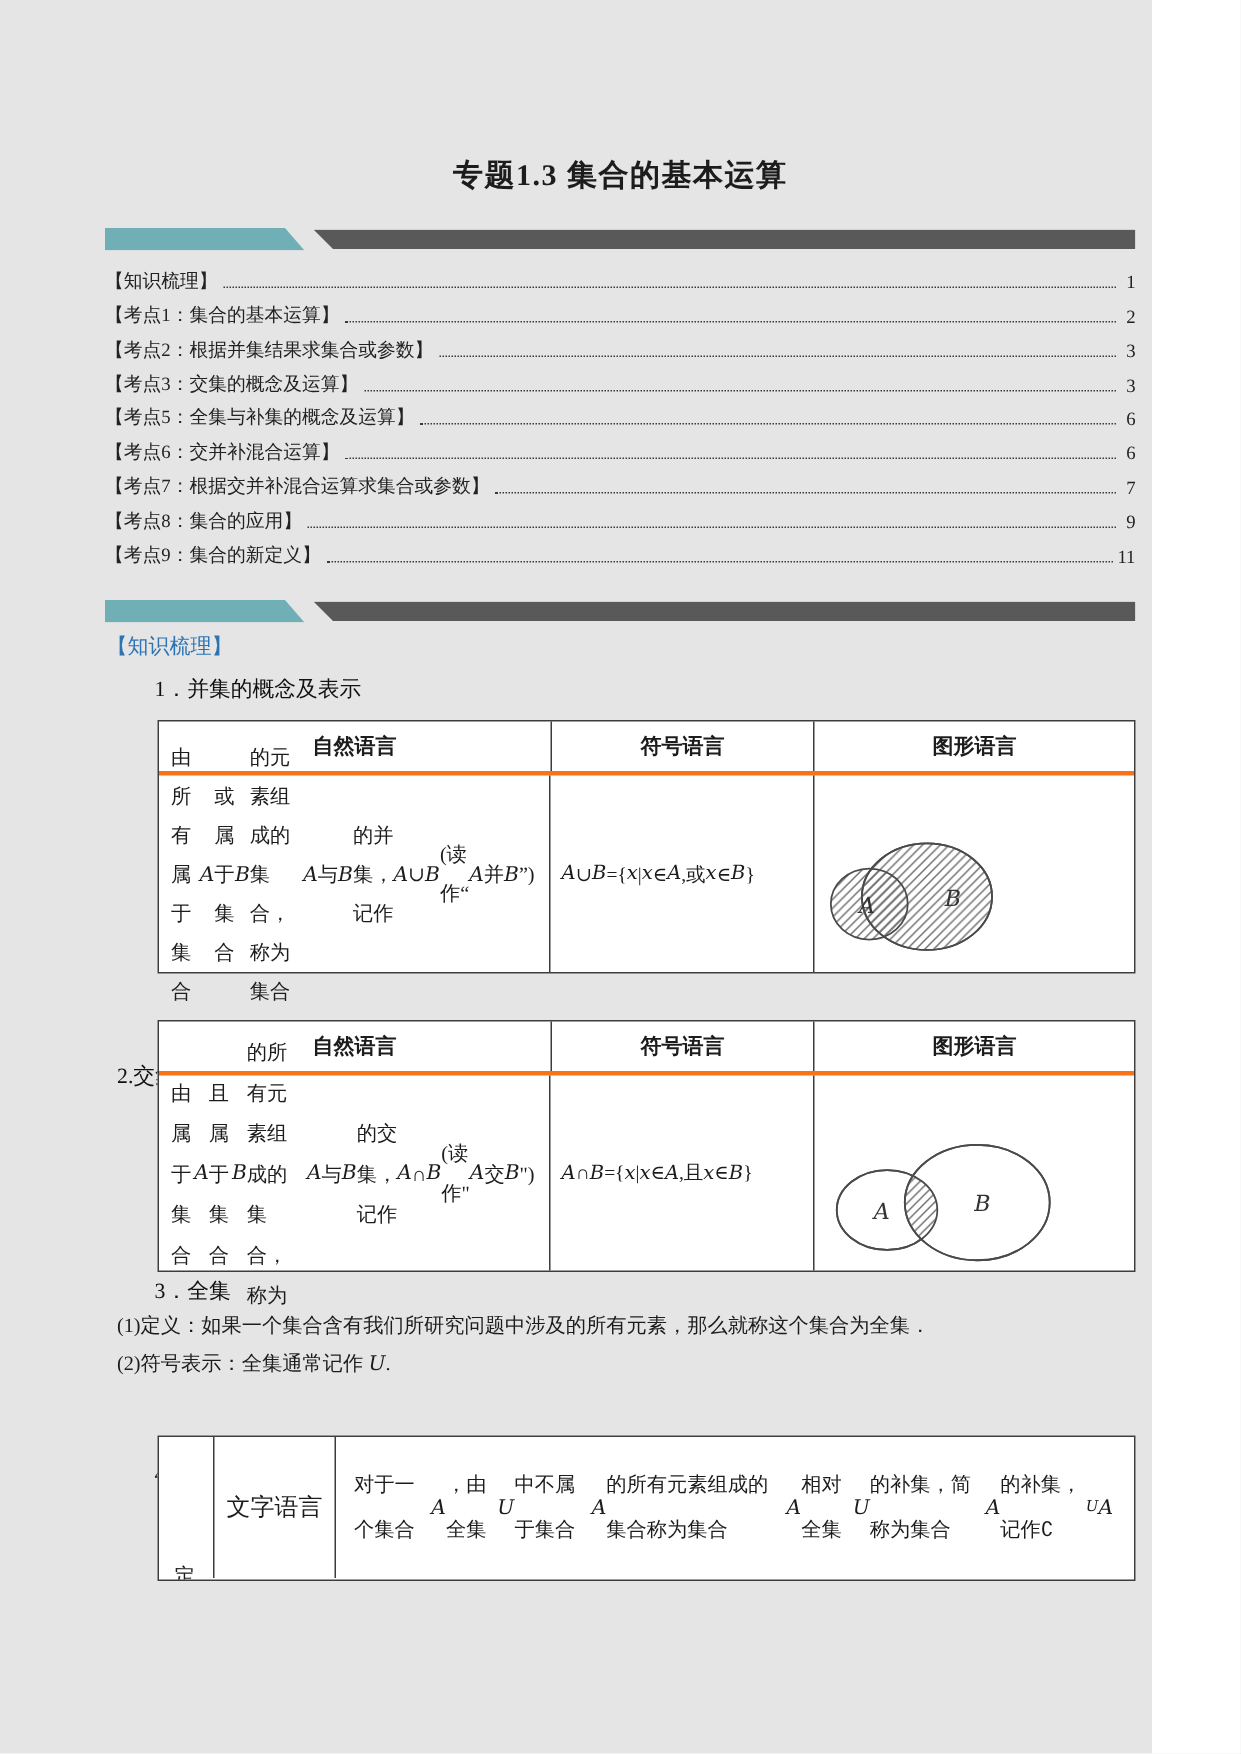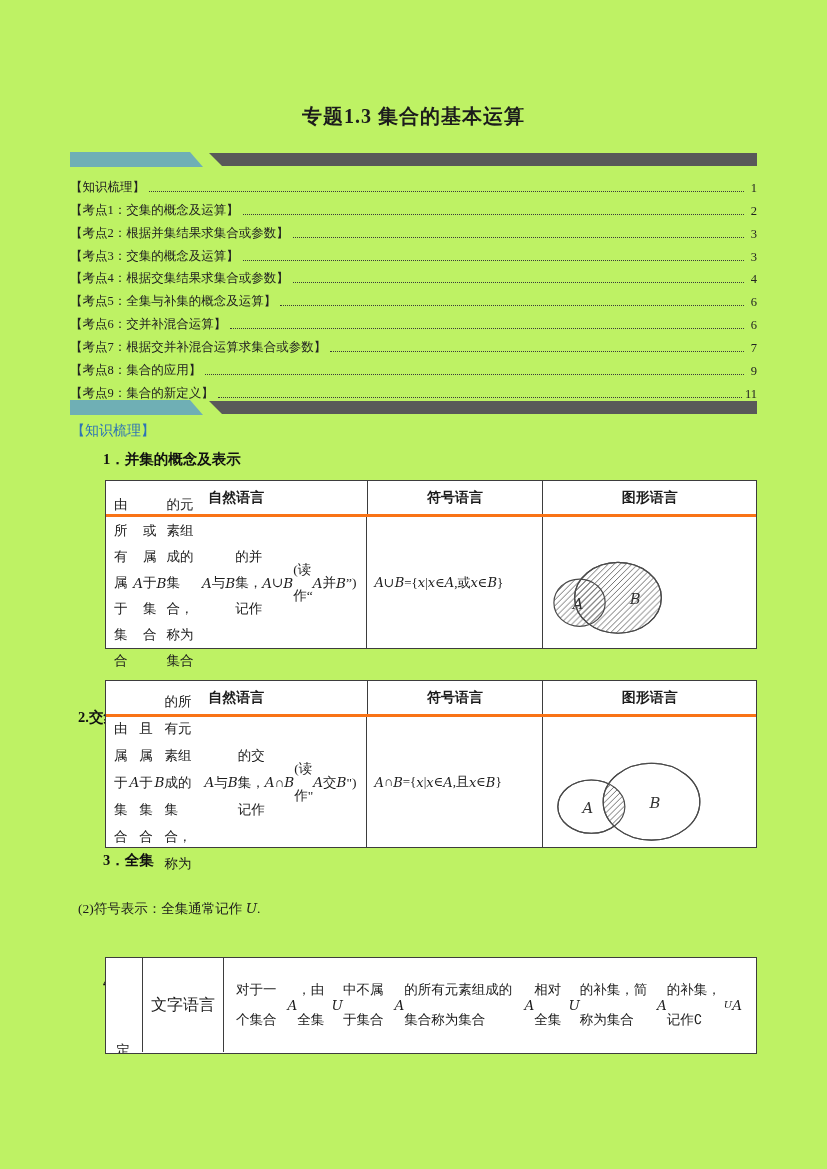--- a/index.html
+++ b/index.html
@@ -1,38 +1,38 @@
 <!DOCTYPE html>
 <html><head>
 <meta charset="utf-8">
 <style>
   * { margin:0; padding:0; box-sizing:border-box; }
   html,body { width:827px; height:1169px; background:#ffffff; overflow:hidden;
     font-family:"Liberation Serif","DejaVu Serif",serif; color:#1c1c1c; }
-  .page { position:relative; width:827px; height:1169px; background:#bef264; }
+  .page { position:relative; width:768px; height:1169px; background:#e5e5e5; }
 
   .doc-title { position:absolute; top:103px; left:0; width:827px; text-align:center;
     font-size:20px; font-weight:bold; letter-spacing:1px; }
 
   .header-bar { position:absolute; left:70px; width:687px; height:15px; }
   .bar-teal { position:absolute; left:0; top:0; width:133px; height:15px;
     clip-path:polygon(0 0, calc(100% - 13px) 0, 100% 100%, 0 100%); }
   .bar-dark { position:absolute; left:126px; top:1px; width:561px; height:13px;
     clip-path:polygon(13px 0, 100% 0, 100% 100%, 26px 100%); }
 
   .toc { position:absolute; top:176px; left:70px; width:687px; font-size:12.5px; color:#222; }
   .toc-row { display:flex; align-items:flex-end; height:22.9px; cursor:pointer; }
   .toc-label { white-space:nowrap; padding-bottom:3px; }
   .toc-dots { flex:1 1 auto; margin:0 3px 0 4px; border-bottom:1.7px dotted #3a3a3a;
     height:1px; margin-bottom:7px; }
   .toc-page { white-space:nowrap; padding-bottom:3px; min-width:10px; text-align:right; }
 
   .section-blue { position:absolute; left:71px; top:422px; font-size:14px; color:#2E74B5; }
 
-  .h-num { position:absolute; font-size:14.5px; font-weight:bold; color:#111; }
+  .h-num { position:absolute; font-size:14.5px; font-weight:normal; color:#111; }
 
   .ktable { position:absolute; left:105px; width:652px; background:#fff;
     border:1px solid #3d3d3d; font-size:13.5px; }
   .trow { display:flex; border-bottom:3px solid #f97316; }
   .trow:last-child { border-bottom:none; }
   .tcell { border-right:1px solid #3d3d3d; }
   .tcell:last-child { border-right:none; }
   .thead-cell { display:flex; align-items:center; justify-content:center;
     font-weight:bold; font-size:14px; }
   .c1 { width:262px; } .c2 { width:176px; } .c3 { width:213px; }
@@ -68,38 +68,33 @@
     <div class="bar-dark" style="background:#595959;"></div>
   </div>
 
   <div class="toc">
     <div class="toc-row">
       <span class="toc-label">【知识梳理】</span>
       <span class="toc-dots"></span>
       <span class="toc-page">1</span>
     </div>
     <div class="toc-row">
-      <span class="toc-label">【考点1：交集的概念及运算】</span>
+      <span class="toc-label">【考点1：集合的基本运算】</span>
       <span class="toc-dots"></span>
       <span class="toc-page">2</span>
     </div>
     <div class="toc-row">
       <span class="toc-label">【考点2：根据并集结果求集合或参数】</span>
       <span class="toc-dots"></span>
       <span class="toc-page">3</span>
     </div>
     <div class="toc-row">
       <span class="toc-label">【考点3：交集的概念及运算】</span>
       <span class="toc-dots"></span>
       <span class="toc-page">3</span>
-    </div>
-    <div class="toc-row">
-      <span class="toc-label">【考点4：根据交集结果求集合或参数】</span>
-      <span class="toc-dots"></span>
-      <span class="toc-page">4</span>
     </div>
     <div class="toc-row">
       <span class="toc-label">【考点5：全集与补集的概念及运算】</span>
       <span class="toc-dots"></span>
       <span class="toc-page">6</span>
     </div>
     <div class="toc-row">
       <span class="toc-label">【考点6：交并补混合运算】</span>
       <span class="toc-dots"></span>
       <span class="toc-page">6</span>
@@ -183,20 +178,21 @@
           <ellipse cx="45" cy="90" rx="34" ry="27" fill="none" stroke="#4a4a4a" stroke-width="1.2"></ellipse>
           <ellipse cx="106" cy="85" rx="49" ry="39" fill="none" stroke="#4a4a4a" stroke-width="1.2"></ellipse>
           <text x="36" y="96">A</text>
           <text x="104" y="91">B</text>
         </svg>
       </div>
     </div>
   </div>
 
   <div class="h-num" style="top:851px; left:103px;">3．全集</div>
+  <div class="para" style="top:875px;">(1)定义：如果一个集合含有我们所研究问题中涉及的所有元素，那么就称这个集合为全集．</div>
   <div class="para" style="top:900px;">(2)符号表示：全集通常记作 <i>U</i>.</div>
   <div class="h-num" style="top:925px; left:103px;margin-top:48px;">4．补集</div>
 
   <div class="ktable comp-table">
     <div class="trow comp-row1">
       <div class="tcell cc1">
         <span class="partial-char">定</span>
       </div>
       <div class="tcell cc2">文字语言</div>
       <div class="tcell cc3">对于一个集合 <i>A</i>，由全集 <i>U</i> 中不属于集合 <i>A</i> 的所有元素组成的集合称为集合 <i>A</i> 相对全集 <i>U</i> 的补集，简称为集合 <i>A</i> 的补集，记作∁<sub><i>U</i></sub><i>A</i></div>

